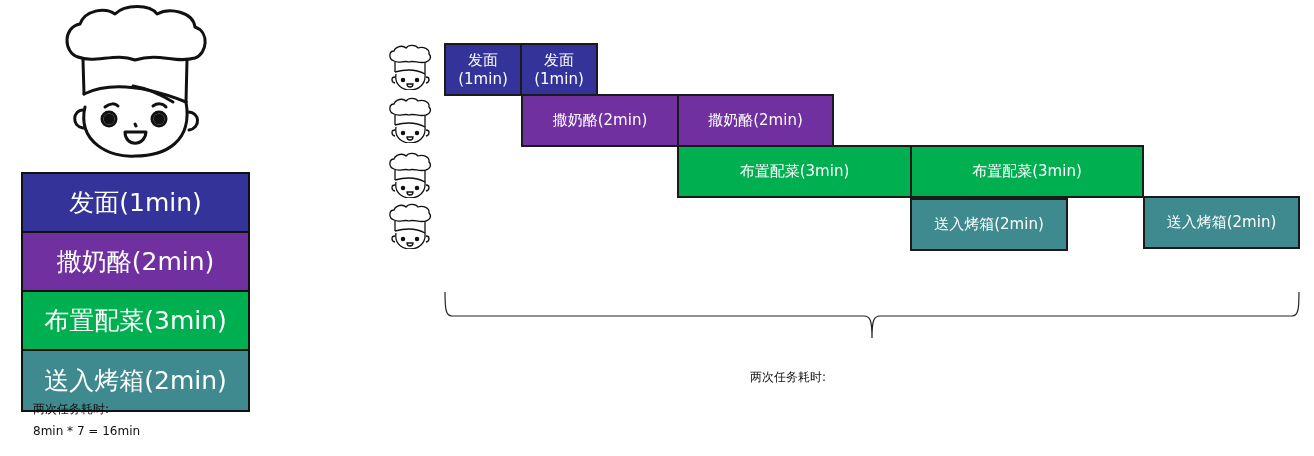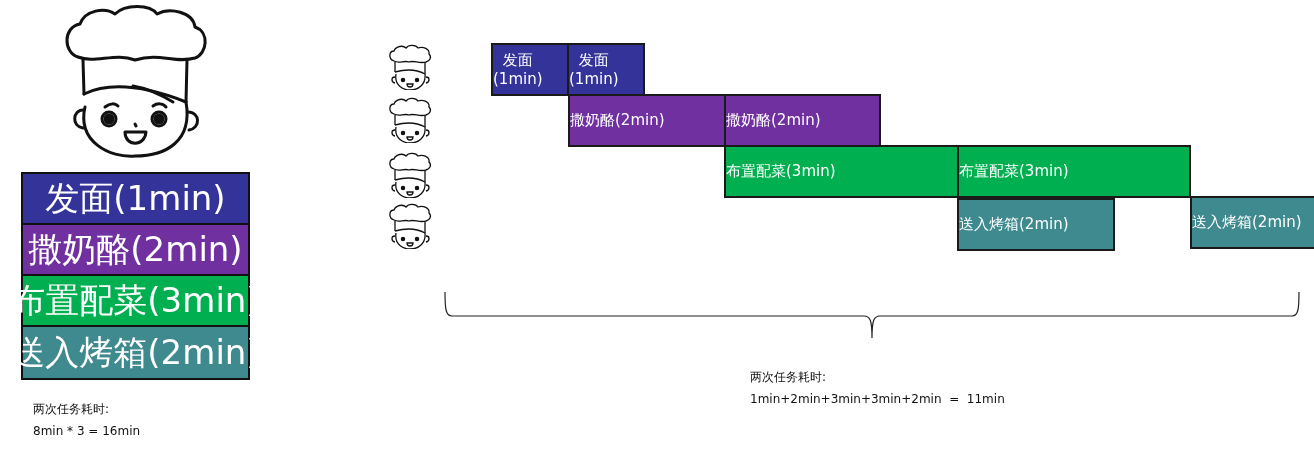--- a/index.html
+++ b/index.html
@@ -1,27 +1,27 @@
 <!DOCTYPE html>
 <html><head>
 <meta charset="utf-8">
 <style>
   html, body { margin: 0; padding: 0; background: #ffffff; }
   body { width: 1314px; height: 456px; position: relative; overflow: hidden;
          font-family: "DejaVu Sans", "Liberation Sans", sans-serif; }
   .abs { position: absolute; }
   .chef-big { left: 55px; top: 2px; width: 160px; height: 158px; }
   .stack { left: 21px; top: 172px; width: 229px; border: 2px solid #111; box-sizing: border-box; }
-  .stack-row { height: 51px; display: flex; align-items: center; justify-content: center;
-               color: #fff; font-size: 34px; border-bottom: 2px solid #111; box-sizing: border-box; white-space: nowrap; }
+  .stack-row { height: 59px; display: flex; align-items: center; justify-content: center;
+               color: #fff; font-size: 25px; border-bottom: 2px solid #111; box-sizing: border-box; white-space: nowrap; }
   .stack-row:last-child { border-bottom: none; }
   .note { color: #111; font-size: 12px; line-height: 22px; white-space: nowrap; }
   .bar { position: absolute; box-sizing: border-box; border: 2px solid #1a1a1a; color: #fff;
-         display: flex; align-items: center; text-align: center;
-         font-size: 15px; line-height: 19px; white-space: nowrap; margin-left: 47px; }
+         display: flex; align-items: center; justify-content: center; text-align: center;
+         font-size: 15px; line-height: 19px; white-space: nowrap; }
   .chef-small { position: absolute; left: 386px; width: 46px; height: 46px; }
   .brace { left: 444px; top: 292px; width: 856px; height: 50px; }
 </style>
 </head>
 <body>
 
 <svg class="abs chef-big" viewBox="0 0 160 158" fill="none" stroke="#111" stroke-width="3" stroke-linecap="round" stroke-linejoin="round">
   <path d="M23,55 C8,50 8,25 25,22 C30,8 50,5 60,12 C70,2 95,2 102,12 C115,5 138,10 140,25 C155,30 152,52 140,56 C120,62 105,50 80,58 C60,50 40,62 23,55 Z"></path>
   <path d="M28,58 L29,92"></path>
   <path d="M132,58 L131,100"></path>
@@ -42,21 +42,21 @@
 
 <div class="abs stack">
   <div class="stack-row" style="background:#333399;">发面(1min)</div>
   <div class="stack-row" style="background:#7030A0;">撒奶酪(2min)</div>
   <div class="stack-row" style="background:#00B050;">布置配菜(3min)</div>
   <div class="stack-row" style="background:#3E8A8F;">送入烤箱(2min)</div>
 </div>
 
 <div class="abs note" style="left:33px; top:398px;">
   <div>两次任务耗时:</div>
-  <div>8min * 3 = 16min</div>
+  <div>8min * 7 = 16min</div>
 </div>
 
 <svg class="chef-small" style="top:44px;" viewBox="0 0 46 46" fill="none" stroke="#111" stroke-width="1.3">
   <path d="M8,17 C2,15 3,7 8,7 C10,2 17,1 20,4 C23,0 30,1 32,4 C37,2 44,5 43,10 C46,13 44,17 40,18 C33,20 28,16 23,18 C18,16 13,20 8,17 Z"></path>
   <path d="M9,18 L9,28 M39,18 L39,30"></path>
   <path d="M9,28 C20,25 30,25 39,30"></path>
   <path d="M10,30 C8,42 18,46 24,46 C33,46 40,40 39,30"></path>
   <path d="M9,33 C5,33 5,38 9,39 M40,33 C44,33 44,38 40,39"></path>
   <circle cx="17" cy="36" r="1.6" fill="#111"></circle>
     <circle cx="31" cy="36" r="1.6" fill="#111"></circle>
@@ -114,14 +114,13 @@
 
 <div class="bar" style="left:910px; top:198px; width:158px; height:53px; background:#3E8A8F;">送入烤箱(2min)</div>
 <div class="bar" style="left:1143px; top:196px; width:157px; height:53px; background:#3E8A8F;">送入烤箱(2min)</div>
 
 <svg class="abs brace" viewBox="0 0 856 50" fill="none" stroke="#222" stroke-width="1.2">
   <path d="M1,0 C1,18 2,24 8,24 L420,24 C426,24 428,28 428,46 C428,28 430,24 436,24 L848,24 C854,24 855,18 855,0"></path>
 </svg>
 
 <div class="abs note" style="left:750px; top:366px;">
   <div>两次任务耗时:</div>
-  <div style="white-space:pre;">1min+2min+3min+3min+2min  =  11min</div>
 </div>
 
 </body></html>

